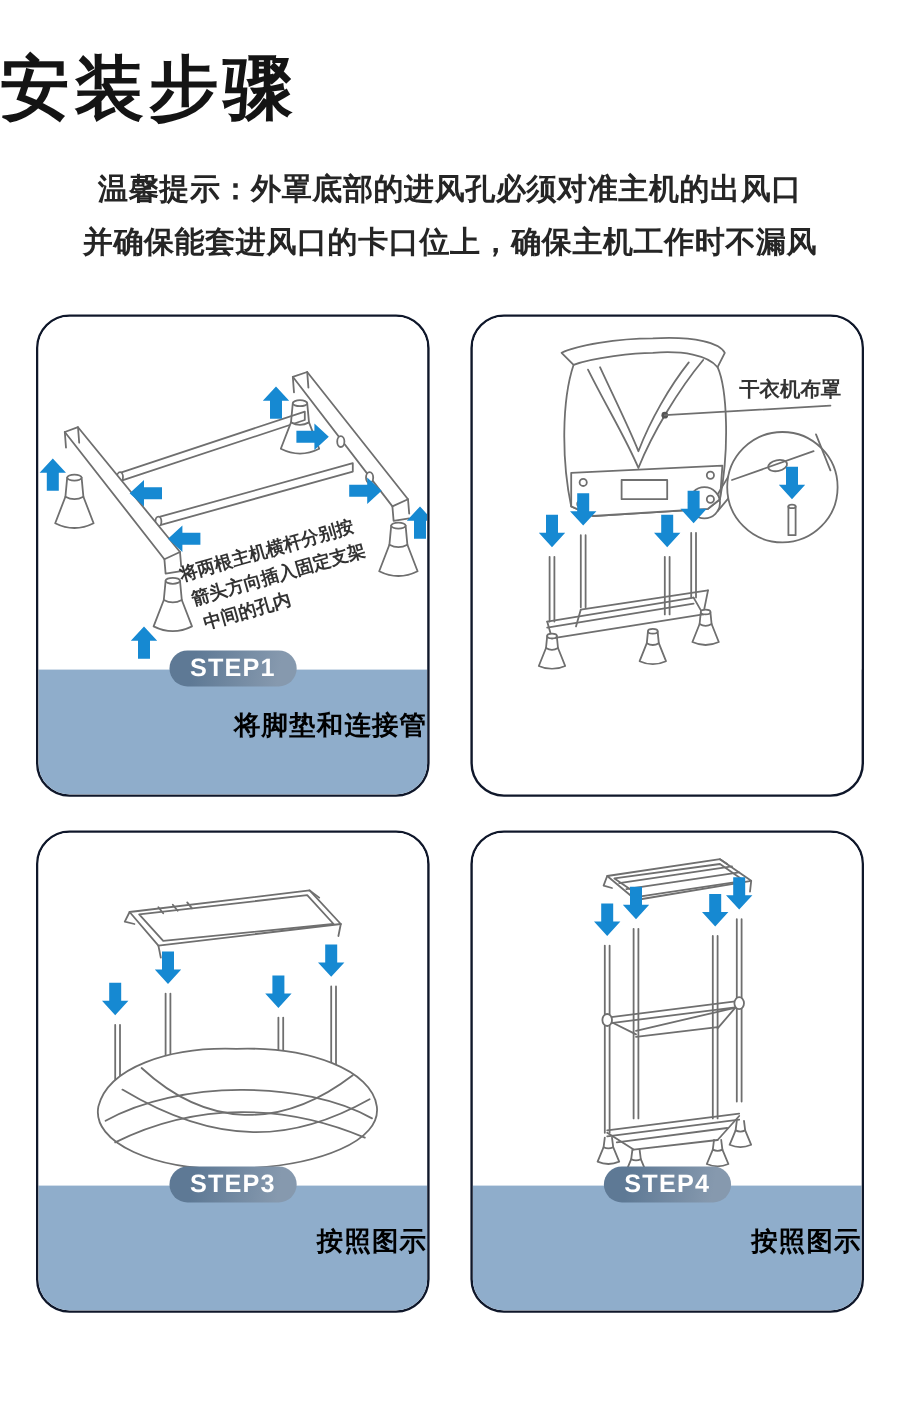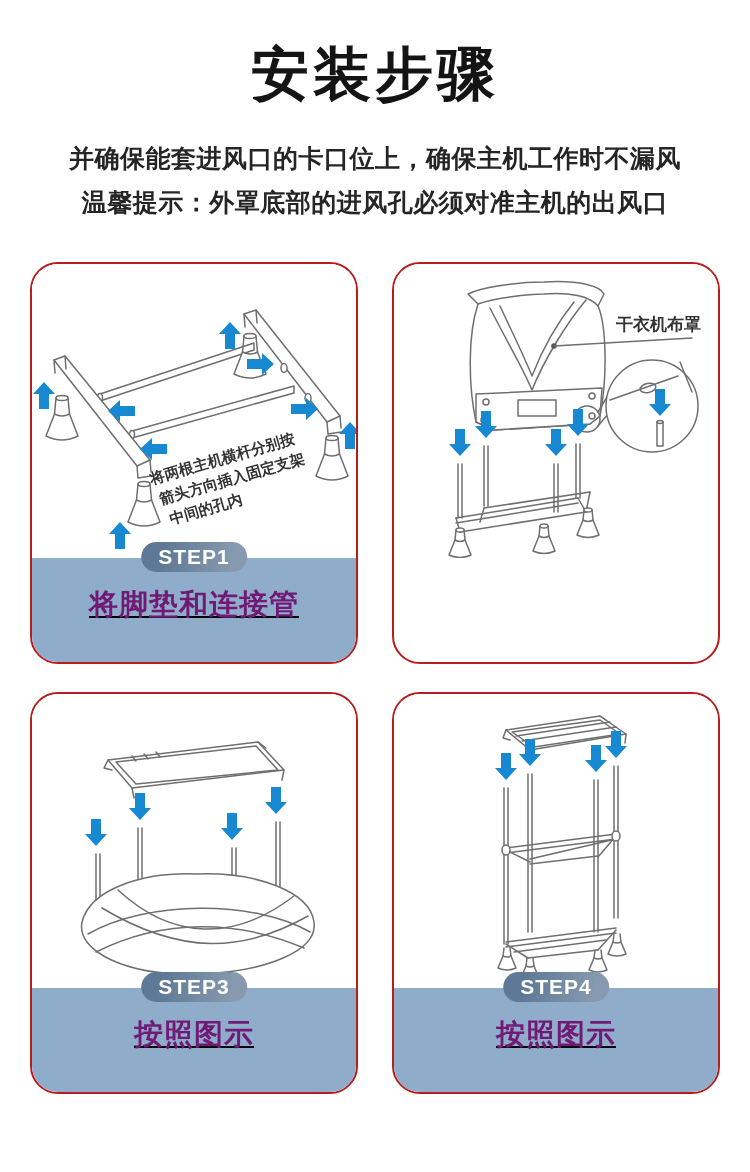--- a/index.html
+++ b/index.html
@@ -1,64 +1,64 @@
 <!DOCTYPE html>
 <html><head>
 <meta charset="utf-8">
 <style>
   html,body{margin:0;padding:0;background:#ffffff;}
   body{width:750px;font-family:"Liberation Sans","DejaVu Sans",sans-serif;}
   .page{width:750px;min-height:1172px;background:#fff;box-sizing:border-box;padding-top:42px;}
   .title{
-    text-align:center;font-size:58px;font-weight:900;color:#141414;
+    text-align:left;font-size:58px;font-weight:900;color:#141414;
     letter-spacing:4px;margin:0 0 30px 0;line-height:1.1;
   }
   .tip{
     text-align:center;font-size:25px;font-weight:600;color:#252525;
     margin:0;line-height:44px;letter-spacing:0.5px;
   }
   .grid{
     margin:38px 28px 0 30px;
     display:grid;grid-template-columns:328px 328px;
     column-gap:34px;row-gap:28px;
   }
   .card{
     width:328px;height:402px;box-sizing:border-box;
-    border:2px solid #b91c1c;border-radius:28px;
-    background:#fff;overflow:hidden;position:relative;text-decoration:underline;
+    border:2px solid #0f172a;border-radius:28px;
+    background:#fff;overflow:hidden;position:relative;
   }
   .card-art{width:324px;height:294px;background:#fff;}
   .card-art svg{display:block;width:324px;height:294px;}
   .card-panel{
     position:relative;width:100%;height:104px;background:#8FADCB;
-    text-align:center;box-sizing:border-box;padding-top:31px;
+    text-align:right;box-sizing:border-box;padding-top:31px;
   }
   .step-badge{
     position:absolute;top:-16px;left:50%;transform:translateX(-50%);
     background:linear-gradient(100deg,#5E7995 20%,#8699AE 85%);
     color:#fff;font-weight:bold;font-size:21px;letter-spacing:1px;
     padding:4px 17px 5px 17px;border-radius:17px;line-height:1;
   }
   .desc{
-    margin:0;color:#701a75;font-size:29px;font-weight:bold;
+    margin:0;color:#000000;font-size:22px;font-weight:bold;
     line-height:31px;letter-spacing:1px;
   }
   .ln{stroke:#6f6f6f;stroke-width:1.5;fill:none;stroke-linejoin:round;stroke-linecap:round;}
   .lnf{stroke:#6f6f6f;stroke-width:1.5;fill:#ffffff;stroke-linejoin:round;stroke-linecap:round;}
   .note-text{font-size:15px;font-weight:600;fill:#333;}
   .diagram-label{font-size:17px;font-weight:600;fill:#333;}
 </style>
 </head>
 <body>
 
 <div class="page">
 
   <h1 class="title">安装步骤</h1>
+  <p class="tip">温馨提示：外罩底部的进风孔必须对准主机的出风口</p>
   <p class="tip">并确保能套进风口的卡口位上，确保主机工作时不漏风</p>
-  <p class="tip">温馨提示：外罩底部的进风孔必须对准主机的出风口</p>
 
   <div class="grid">
 
     <section class="card">
       <div class="card-art">
         <svg viewBox="0 0 324 294">
           <defs>
             <path id="ar1" d="M0,0 L-11,-12 L-5,-12 L-5,-27 L5,-27 L5,-12 L11,-12 Z" fill="#1689D2"></path>
             <g id="ft1">
               <path class="ln" d="M-6,-16 L-7.5,0 M6,-16 L7.5,0"></path>

